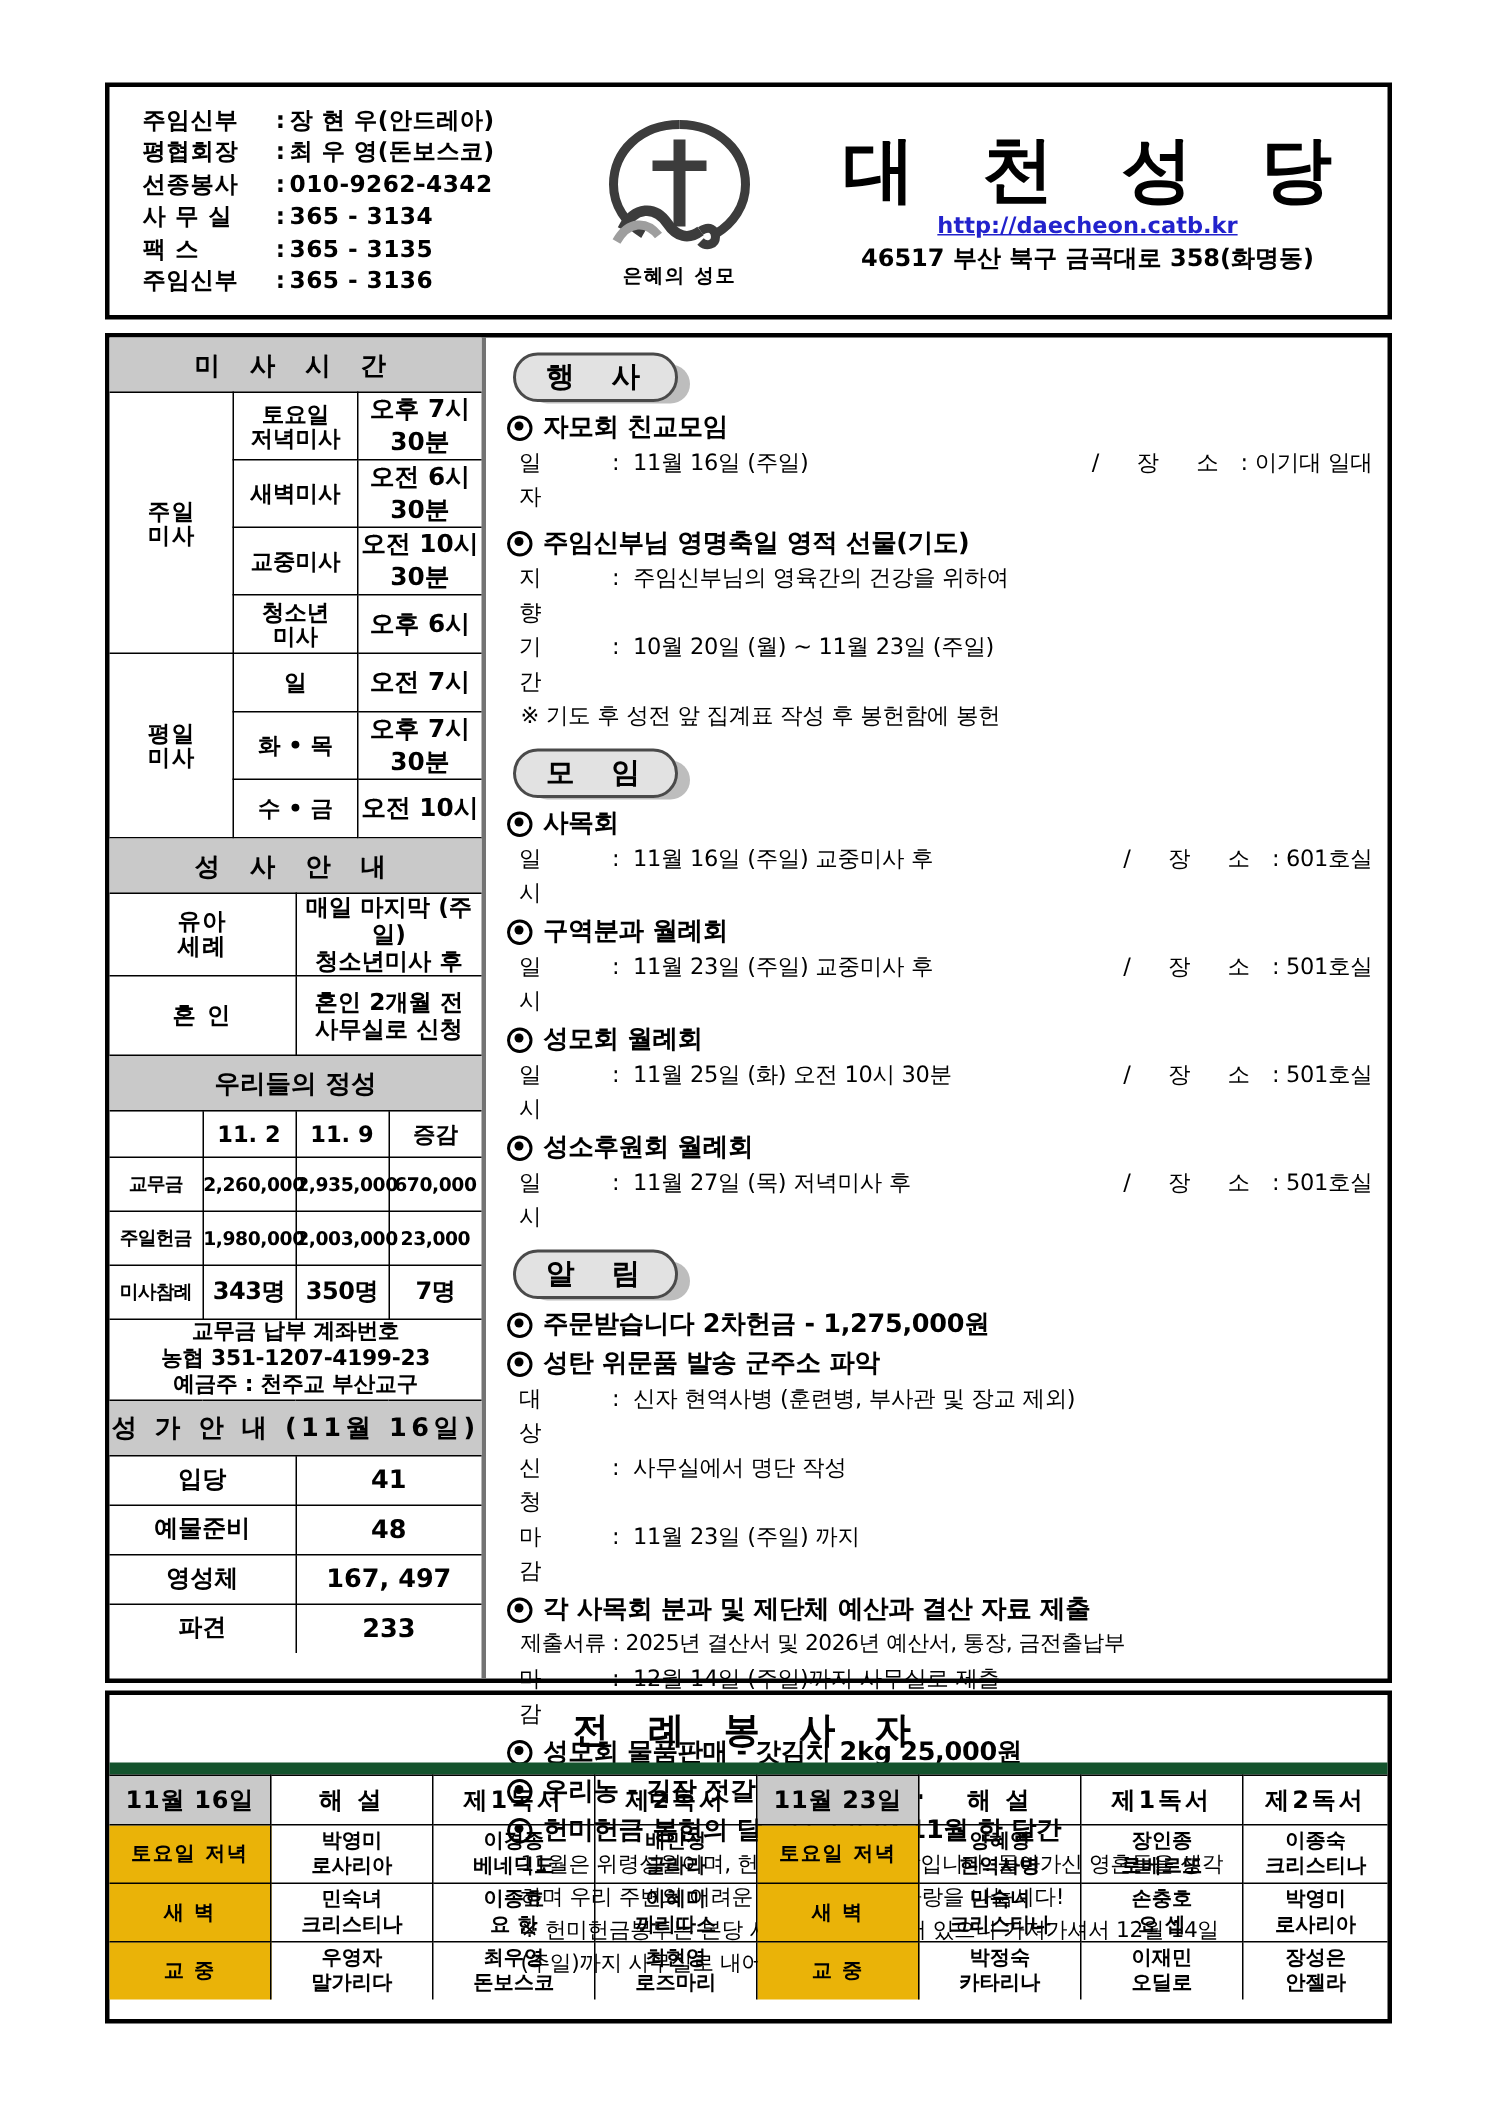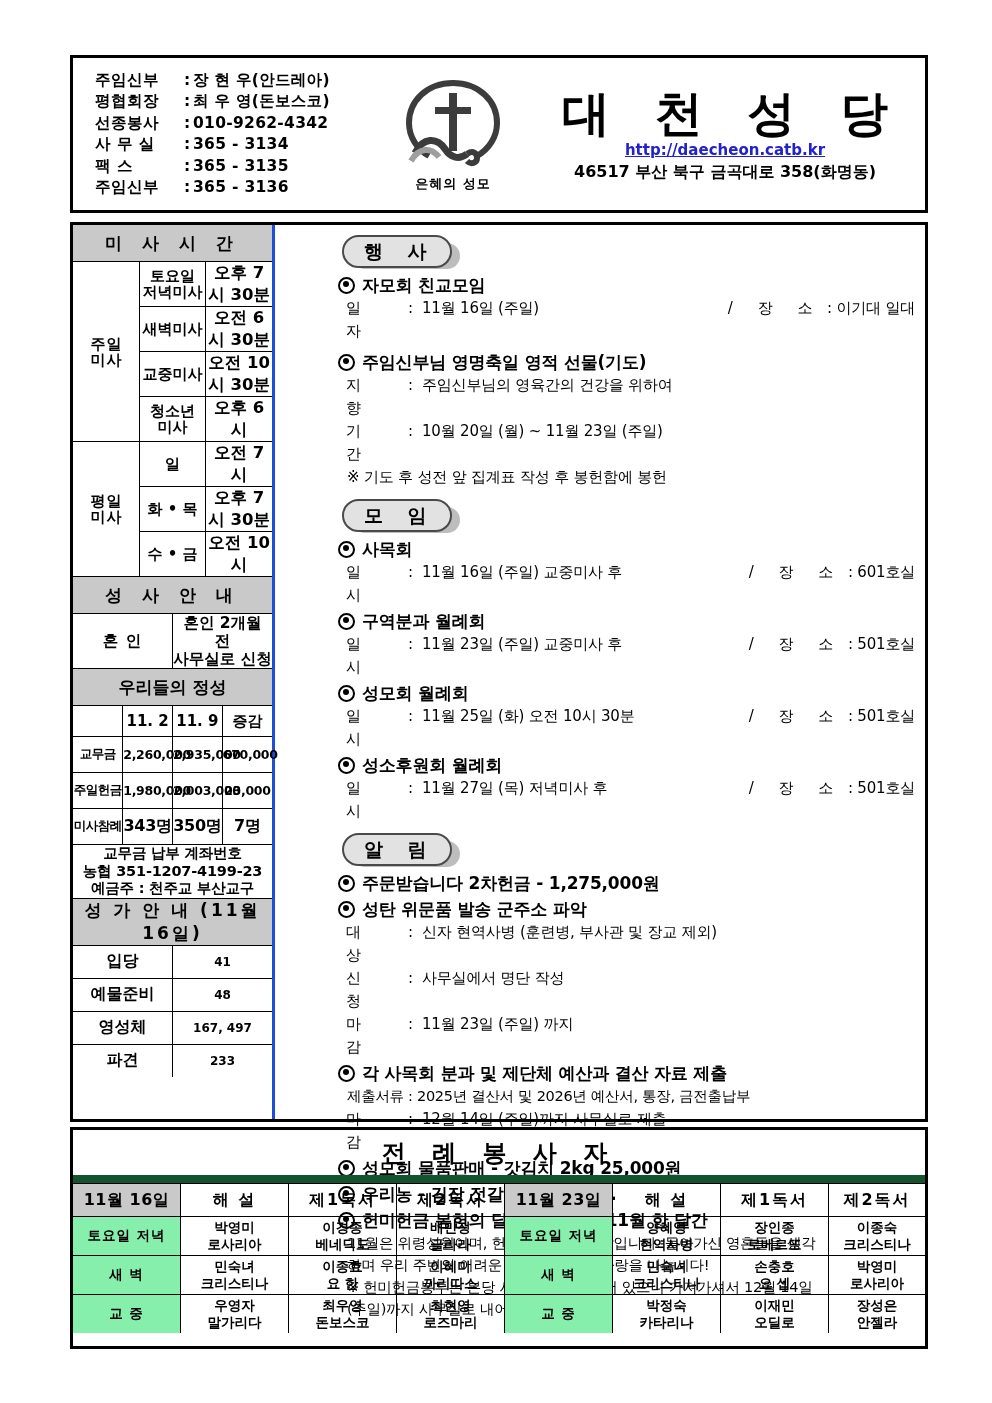--- a/index.html
+++ b/index.html
@@ -97,24 +97,24 @@
   .body-frame {
     position: absolute;
     left: 70px; top: 222px;
     width: 858px; height: 900px;
     border: 3px solid #000;
     box-sizing: border-box;
   }
   .left-col {
     position: absolute;
     left: 0; top: 0;
-    width: 202px;
+    width: 251px;
     height: 100%;
     box-sizing: border-box;
-    border-right: 3px solid #1d4ed8;
+    border-right: 3px solid #737373;
   }
   .right-col {
     position: absolute;
     left: 253px; top: 0;
     right: 0;
     height: 100%;
     box-sizing: border-box;
     padding: 8px 10px 0 12px;
   }
 
@@ -213,21 +213,21 @@
     border-right: none !important;
   }
 
   td.hname {
     font-size: 16px;
     height: 32px;
     border-left: none !important;
     width: 128px;
   }
   td.hval {
-    font-size: 12px;
+    font-size: 17px;
     height: 32px;
     border-right: none !important;
   }
 
   
   .pill-wrap {
     position: relative;
     margin: 2px 0 4px 4px;
     height: 34px;
   }
@@ -364,21 +364,21 @@
     font-size: 16px;
     height: 32px;
     letter-spacing: 0.5px;
   }
   td.bt-colhead {
     font-size: 16px;
     height: 32px;
     letter-spacing: 2px;
   }
   td.bt-rowlabel {
-    background: #86efac;
+    background: #eab308;
     font-size: 13.5px;
     height: 38px;
     letter-spacing: 1px;
   }
   td.bt-name {
     font-size: 13.5px;
     line-height: 17px;
     height: 38px;
   }
 
@@ -502,20 +502,24 @@
           <td class="mname">수 • 금</td>
           <td class="mtime">오전 10시</td>
         </tr>
       </tbody>
         </table>
 
       <table class="lt">
         <tbody>
             <tr>
           <td class="sec-head" colspan="2">성 사 안 내</td>
+        </tr>
+        <tr>
+          <td class="sname">유아<br>세례</td>
+          <td class="sval">매일 마지막 (주일)<br>청소년미사 후</td>
         </tr>
         <tr>
           <td class="sname">혼 인</td>
           <td class="sval">혼인 2개월 전<br>사무실로 신청</td>
         </tr>
       </tbody>
         </table>
 
       <table class="lt">
         <tbody>

